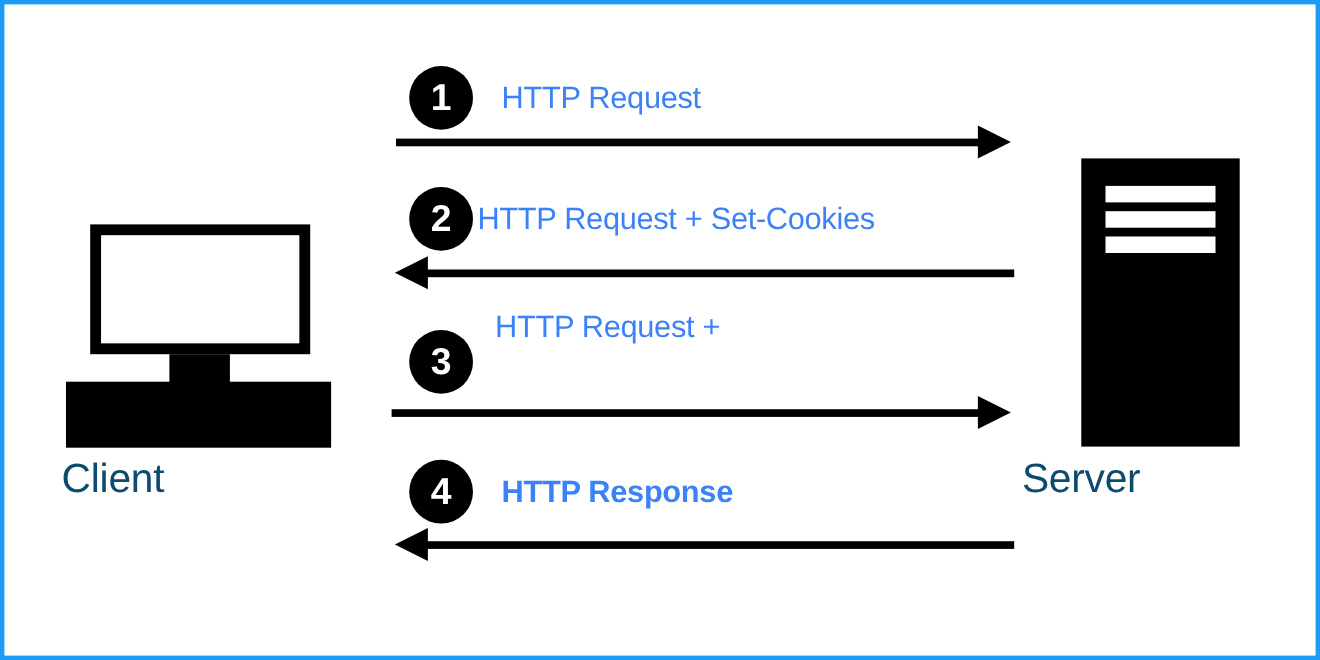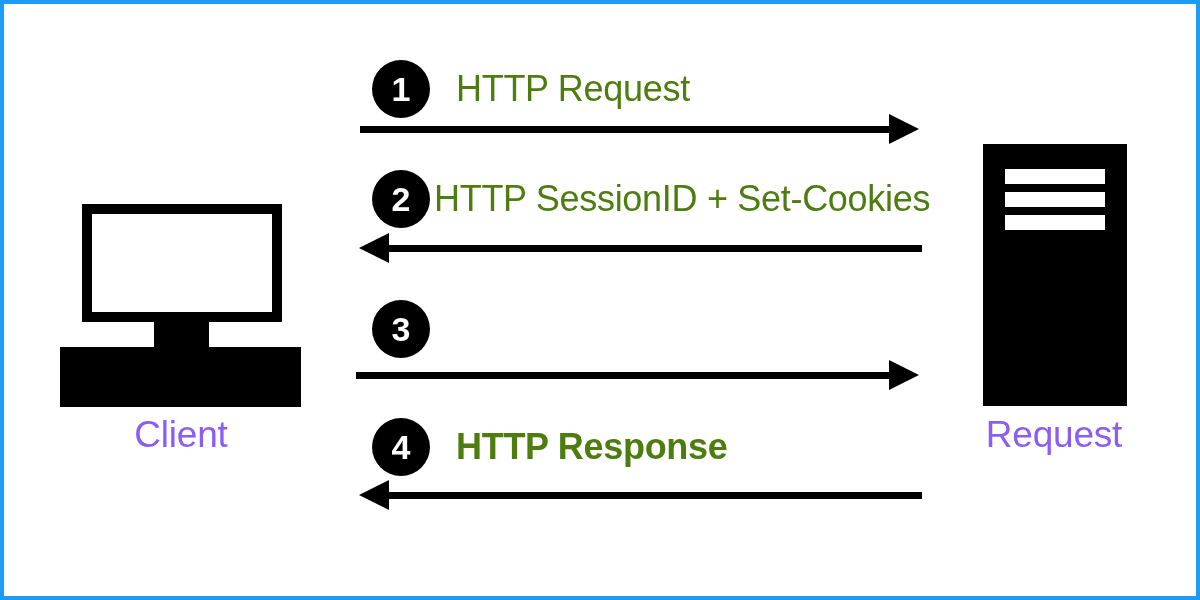--- a/index.html
+++ b/index.html
@@ -56,22 +56,21 @@
     top: 147px;
     width: 241px;
     height: 60px;
     background: #000000;
   }
   .node-label {
     position: absolute;
     left: 0;
     top: 212px;
     width: 250px;
-    text-align: center;
-    color: #8b5cf6;
+    color: #0c4a6e;
     font-size: 37px;
     line-height: 46px;
     letter-spacing: -0.2px;
   }
   .node-label .lbl-line { display: block; }
 
   
   #server-node {
     position: absolute;
     left: 925px;
@@ -114,22 +113,22 @@
     background: #000000;
     color: #ffffff;
     font-size: 34px;
     font-weight: bold;
     line-height: 58px;
     text-align: center;
     z-index: 3;
   }
   .msg-text {
     position: absolute;
-    color: #4d7c0f;
-    font-size: 36px;
+    color: #3b82f6;
+    font-size: 28px;
     line-height: 45px;
     white-space: nowrap;
     letter-spacing: -0.3px;
   }
   .msg-text .txt-line { display: block; }
 
   .arrow-line {
     position: absolute;
     height: 7px;
     background: #000000;
@@ -181,45 +180,46 @@
     </div>
   </div>
 
   <div id="server-node">
     <div class="server-body">
       <div class="server-slot s1"></div>
       <div class="server-slot s2"></div>
       <div class="server-slot s3"></div>
     </div>
     <div class="node-label">
-      <span class="lbl-line">Request</span>
+      <span class="lbl-line">Server</span>
     </div>
   </div>
 
   <div class="msg" id="msg-1">
     <div class="badge">1</div>
     <div class="msg-text">
       <span class="txt-line">HTTP Request</span>
     </div>
     <div class="arrow-line"></div>
     <div class="arrow-head right"></div>
   </div>
 
   <div class="msg" id="msg-2">
     <div class="badge">2</div>
     <div class="msg-text">
-      <span class="txt-line">HTTP SessionID + Set-Cookies</span>
+      <span class="txt-line">HTTP Request + Set-Cookies</span>
     </div>
     <div class="arrow-line"></div>
     <div class="arrow-head left"></div>
   </div>
 
   <div class="msg" id="msg-3">
     <div class="badge">3</div>
     <div class="msg-text">
+      <span class="txt-line">HTTP Request +</span>
     </div>
     <div class="arrow-line"></div>
     <div class="arrow-head right"></div>
   </div>
 
   <div class="msg" id="msg-4">
     <div class="badge">4</div>
     <div class="msg-text">
       <span class="txt-line">HTTP Response</span>
     </div>

